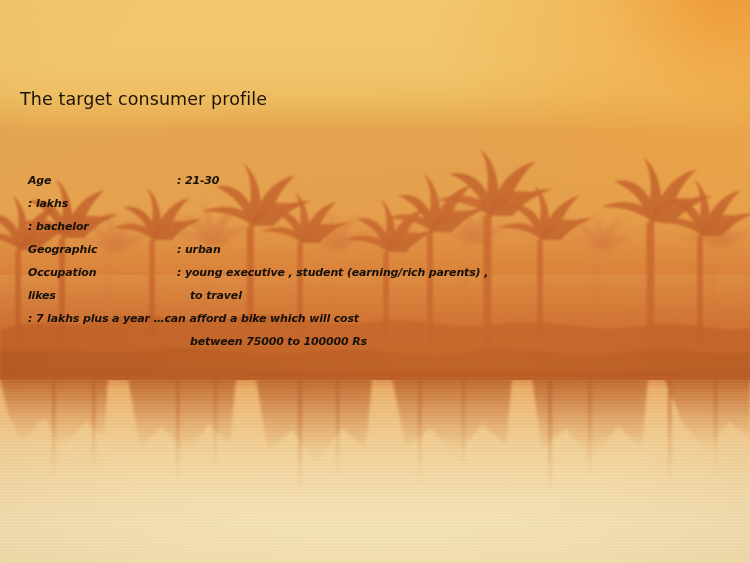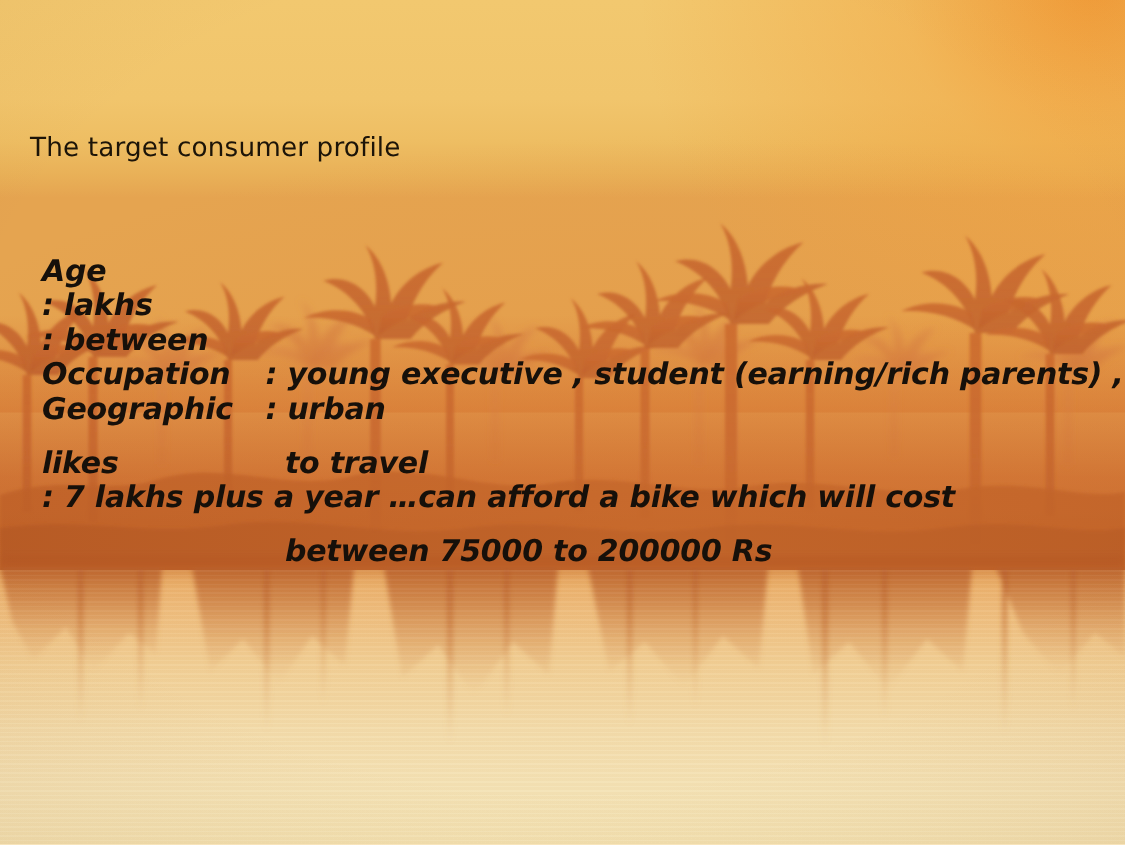--- a/index.html
+++ b/index.html
@@ -123,32 +123,31 @@
     display: flex;
     align-items: flex-start;
     height: 23px;
   }
   .profile-label,
   .profile-value,
   .profile-cont {
     font-family: "DejaVu Sans", sans-serif;
     font-weight: 700;
     font-style: italic;
-    font-size: 20px;
+    font-size: 11px;
     color: #16100a;
     line-height: 23px;
     white-space: nowrap;
     letter-spacing: -0.15px;
   }
   .profile-label { width: 149px; flex: 0 0 149px; }
   .profile-value { flex: 1 1 auto; }
   .profile-cont-row {
     display: flex;
     height: 23px;
-    margin-top: 13px;
   }
   .profile-cont-row .profile-label { width: 149px; flex: 0 0 149px; }
   .profile-cont { padding-left: 13px; text-align: center; }
 </style>
 </head>
 <body>
 
 <div id="slide">
 
   <div class="bg-layer bg-sky"></div>
@@ -312,49 +311,50 @@
   <div class="bg-layer bg-vignette"></div>
 
   <div class="content">
 
     <div class="slide-title">The target consumer profile</div>
 
     <div class="profile-table">
 
       <div class="profile-row">
         <div class="profile-label">Age</div>
+        <div class="profile-value">: 21-30</div>
       </div>
 
       <div class="profile-row">
         <div class="profile-value">: lakhs</div>
       </div>
 
       <div class="profile-row">
-        <div class="profile-value">: between</div>
+        <div class="profile-value">: bachelor</div>
+      </div>
+
+      <div class="profile-row">
+        <div class="profile-label">Geographic</div>
+        <div class="profile-value">: urban</div>
       </div>
 
       <div class="profile-row">
         <div class="profile-label">Occupation</div>
         <div class="profile-value">: young executive , student (earning/rich parents) ,</div>
-      </div>
-
-      <div class="profile-row">
-        <div class="profile-label">Geographic</div>
-        <div class="profile-value">: urban</div>
       </div>
 
       <div class="profile-cont-row">
         <div class="profile-label">likes</div>
         <div class="profile-cont">to travel</div>
       </div>
 
       <div class="profile-row">
         <div class="profile-value">: 7 lakhs plus a year …can afford a bike which will cost</div>
       </div>
 
       <div class="profile-cont-row">
         <div class="profile-label"></div>
-        <div class="profile-cont">between 75000 to 200000 Rs</div>
+        <div class="profile-cont">between 75000 to 100000 Rs</div>
       </div>
 
     </div>
   </div>
 </div>
 
 </body></html>

